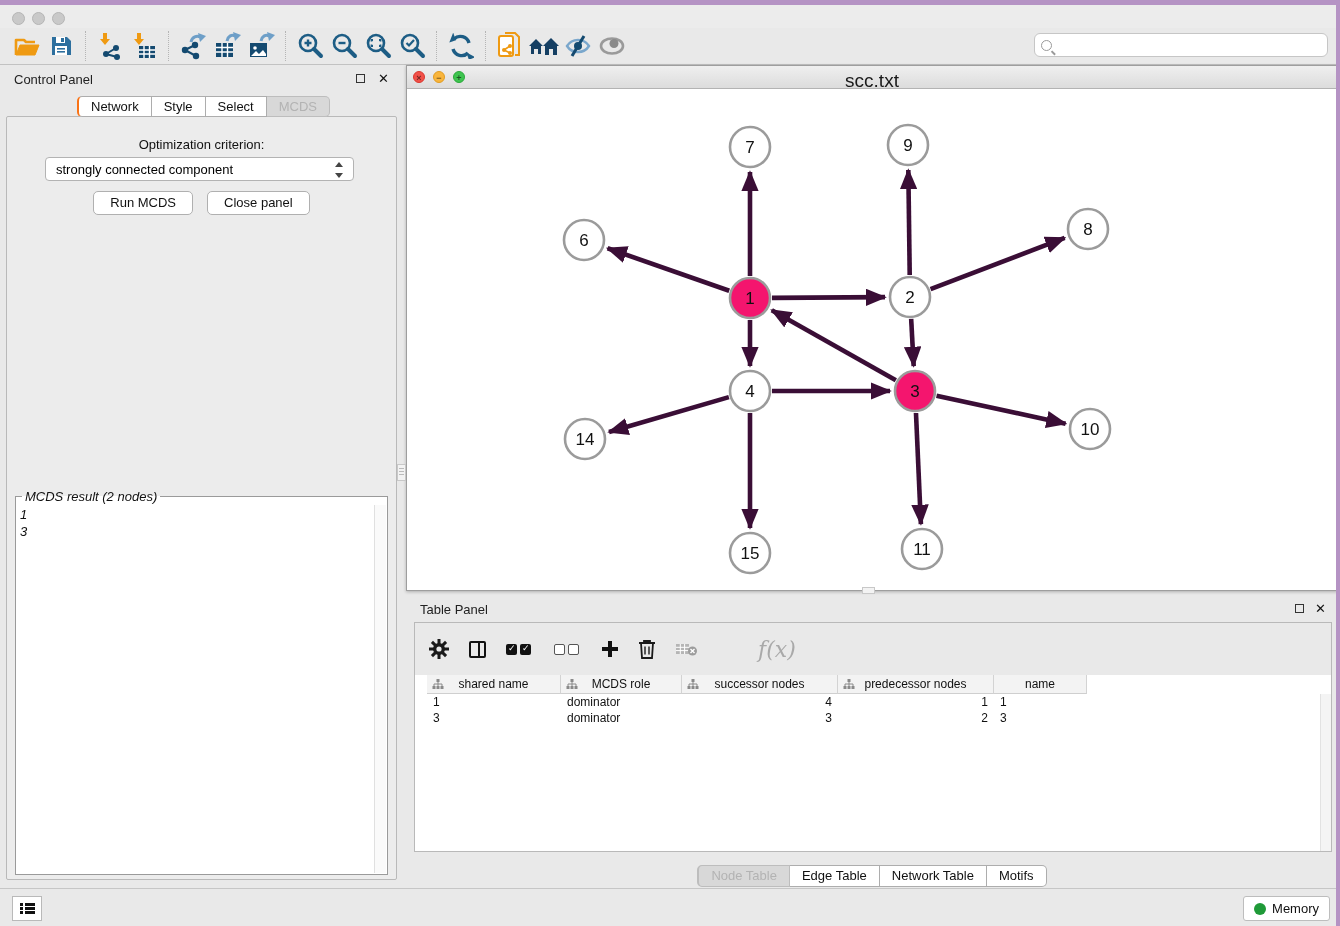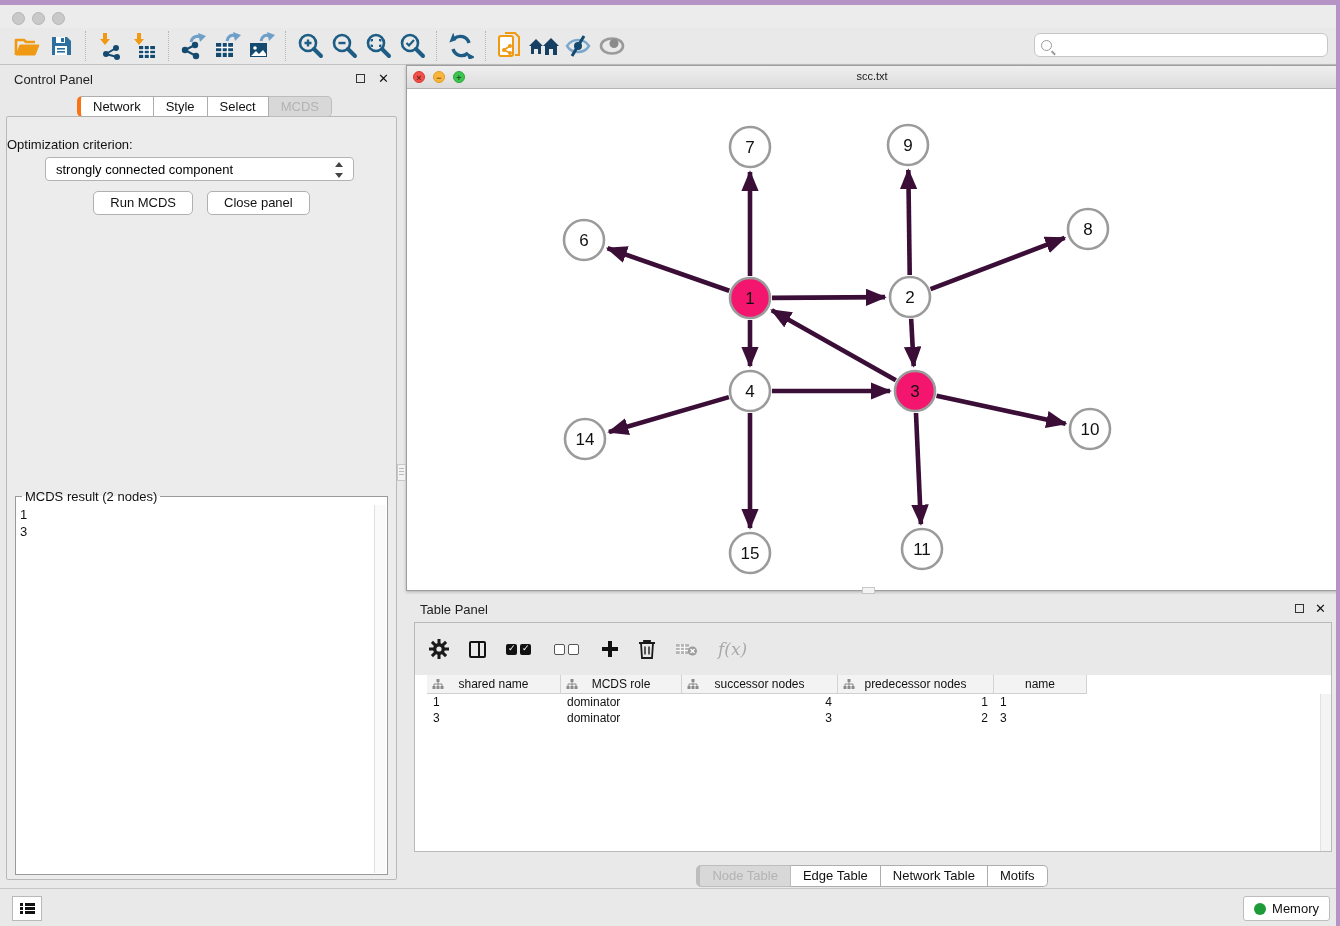--- a/index.html
+++ b/index.html
@@ -21,62 +21,62 @@
   .searchbox input { border:none; outline:none; flex:1; height:18px; margin-left:6px; font-size:12px; background:transparent; }
 
   
   .cp { position:absolute; left:0; top:65px; width:403px; height:827px; }
   .cp-header, .tp-header { position:relative; height:28px; }
   .panel-title { position:absolute; left:14px; top:7px; font-size:13px; color:#222; }
   .float-ico { position:absolute; width:9px; height:9px; border:1.5px solid #333; top:9px; }
   .close-ico { position:absolute; top:6px; font-size:13px; font-weight:bold; color:#111; }
   .cp-tabs { position:absolute; left:77px; top:31px; height:21px; display:flex; z-index:5; }
   .tabbtn { border:1px solid #adadad; border-left:none; background:#fff; font-size:13px; color:#111; padding:2px 12px 3px; line-height:15px; }
-  .tabbtn:first-child { border-left:4px solid #f97316; border-radius:5px 0 0 5px; }
+  .tabbtn:first-child { border-left:2px solid #f97316; border-radius:5px 0 0 5px; }
   .tabbtn:last-child { border-radius:0 5px 5px 0; }
   .tabbtn.selected { background:#d8d8d8; color:#b3b3b3; border-color:#bdbdbd; }
   .cp-body { position:absolute; left:6px; right:6px; top:51px; bottom:12px; background:#ececec; border:1px solid #b9b9b9; border-radius:2px; }
-  .opt-label { position:absolute; left:0; right:0; top:20px; font-size:13px; color:#111; }
+  .opt-label { position:absolute; left:0; right:0; top:20px; text-align:center; font-size:13px; color:#111; }
   .criterion { position:absolute; left:38px; right:42px; top:40px; height:24px; background:#fff; border:1px solid #b3b3b3; border-radius:4px; font-size:13px; display:flex; align-items:center; padding-left:10px; }
   .stepper { position:absolute; right:8px; top:4px; width:11px; height:16px; }
   .stepper i { position:absolute; left:1px; width:0; height:0; border-left:4.5px solid transparent; border-right:4.5px solid transparent; }
   .stepper .up { top:0; border-bottom:5px solid #444; }
   .stepper .dn { bottom:0; border-top:5px solid #444; }
   .btnrow { position:absolute; left:0; right:0; top:74px; display:flex; justify-content:center; gap:14px; }
   .pushbtn { background:#fff; border:1px solid #b0b0b0; border-radius:5px; font-size:13px; padding:3px 16px 4px; color:#111; }
-  .mcds-box { position:absolute; left:8px; right:8px; top:372px; bottom:4px; border:1px solid #9a9a9a; background:#fff; }
+  .mcds-box { position:absolute; left:8px; right:8px; top:372px; bottom:4px; border:1px solid #9a9a9a; background:#fff;font-style:italic; }
   .mcds-box legend { font-size:13px; color:#111; margin-left:6px; padding:0 3px; }
   .mcds-lines { position:absolute; left:4px; top:2px; font-size:13px; color:#111; white-space:pre; line-height:17px; }
   .mcds-scroll { position:absolute; right:1px; top:1px; bottom:1px; width:12px; background:#fafafa; border-left:1px solid #e0e0e0; }
 
   
   .nw { position:absolute; left:406px; top:65px; width:932px; height:526px; background:#fff; border:1px solid #9e9e9e; box-shadow:0 1px 3px rgba(0,0,0,.25); }
   .nw-titlebar { position:absolute; left:0; top:0; right:0; height:23px; background:linear-gradient(#efefef,#dcdcdc); border-bottom:1px solid #b3b3b3; }
-  .nw-title { position:absolute; left:0; right:0; top:4px; text-align:center; font-size:11px; color:#1a1a1a; }
+  .nw-title { position:absolute; left:0; right:0; top:4px; text-align:center; font-size:19px; color:#1a1a1a; }
   .nwtl { position:absolute; top:5px; width:12px; height:12px; border-radius:50%; font-size:9px; line-height:12px; text-align:center; color:rgba(0,0,0,.55); font-weight:bold; }
   .nw svg { position:absolute; left:0; top:23px; }
   .vgrip { position:absolute; left:397px; top:464px; width:9px; height:17px; background:#f3f3f3; border:1px solid #c8c8c8; z-index:6; }
   .vgrip:before { content:""; position:absolute; left:1px; right:1px; top:3px; height:1px; background:#bbb; box-shadow:0 3px 0 #bbb, 0 6px 0 #bbb; }
   .hgrip { position:absolute; left:862px; top:587px; width:13px; height:7px; background:#f3f3f3; border:1px solid #c8c8c8; z-index:6; }
 
   
   .tp { position:absolute; left:406px; top:595px; width:932px; height:293px; }
   .tp-content { position:absolute; left:8px; right:6px; top:27px; height:230px; background:#fff; border:1px solid #b9b9b9; }
   .tp-toolbar { position:absolute; left:0; right:0; top:0; height:52px; background:#e9e9e9; display:flex; align-items:center; padding-left:14px; gap:20px; }
   .tp-ico { display:flex; align-items:center; justify-content:center; height:30px; }
   .colico { width:17px; height:17px; border:2px solid #111; border-radius:2px; position:relative; }
   .colico:before { content:""; position:absolute; left:50%; top:0; bottom:0; width:2px; background:#111; }
   .chk { width:11px; height:11px; display:inline-block; margin-right:3px; border-radius:2px; }
   .chk.on { background:#111; position:relative; }
   .chk.on:after { content:"✓"; position:absolute; color:#fff; font-size:9px; left:2px; top:-1px; }
   .chk.off { border:1.5px solid #555; background:#fff; }
   .plusico { position:relative; width:16px; height:16px; }
   .plusico:before { content:""; position:absolute; left:6px; top:0; width:4px; height:16px; background:#111; }
   .plusico:after { content:""; position:absolute; left:0; top:6px; width:16px; height:4px; background:#111; }
-  .fx { font-family:"DejaVu Serif",serif; font-style:italic; font-size:17px; color:#a9a9a9; }
+  .fx { font-family:"DejaVu Serif",serif; font-style:italic; font-size:22px; color:#a9a9a9;margin-left:40px; }
   .tbl { position:absolute; left:0; right:0; top:52px; bottom:0; background:#fff; overflow:hidden;margin-left:12px; }
   .tbl-head { display:flex; height:19px; }
   .th { background:#f3f3f3; border-right:1px solid #d3d3d3; border-bottom:1px solid #cfcfcf; font-size:12px; color:#111; display:flex; align-items:center; justify-content:center; gap:6px; position:relative; }
   .th .orgico { position:absolute; left:5px; top:4px; }
   .tr { display:flex; height:16px; }
   .td { font-size:12px; color:#111; line-height:16px; padding:0 6px; white-space:nowrap; overflow:hidden; }
   .td.r { text-align:right; }
   .tbl-scroll { position:absolute; right:0; top:19px; bottom:0; width:11px; background:#f4f4f4; border-left:1px solid #e2e2e2; }
   .tp-tabs { position:absolute; left:0; right:0; top:270px; display:flex; justify-content:center; }
 

